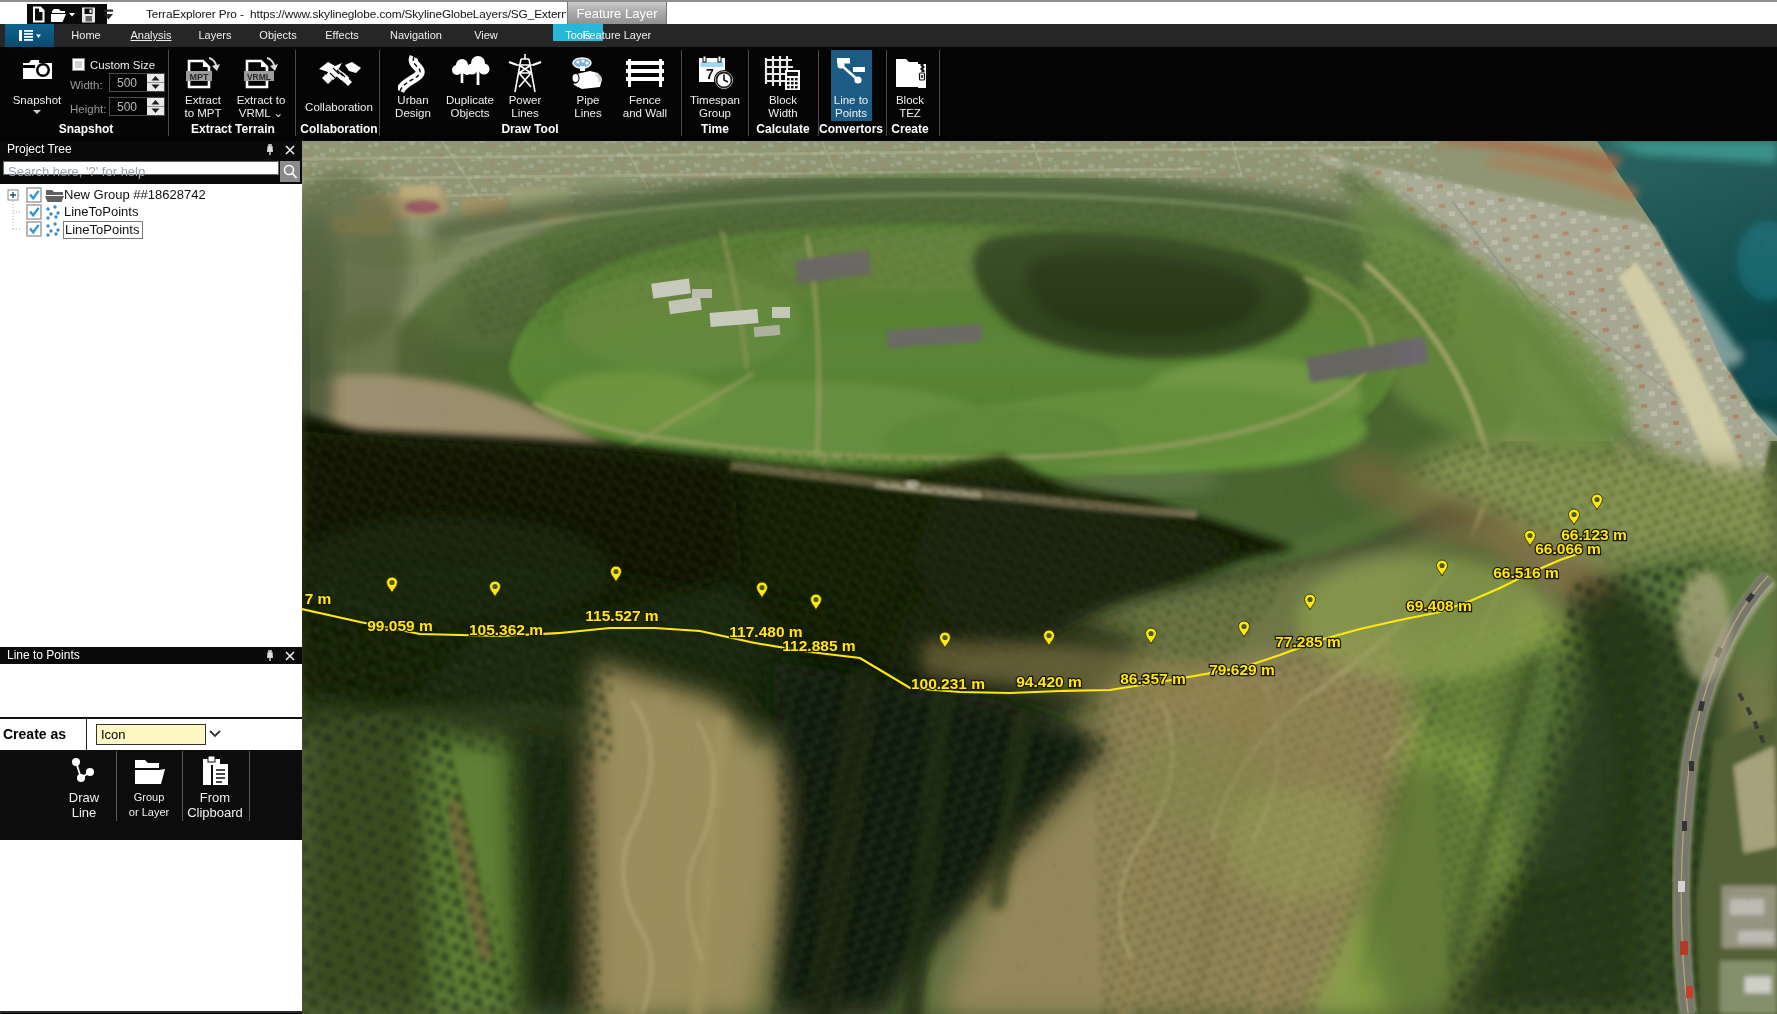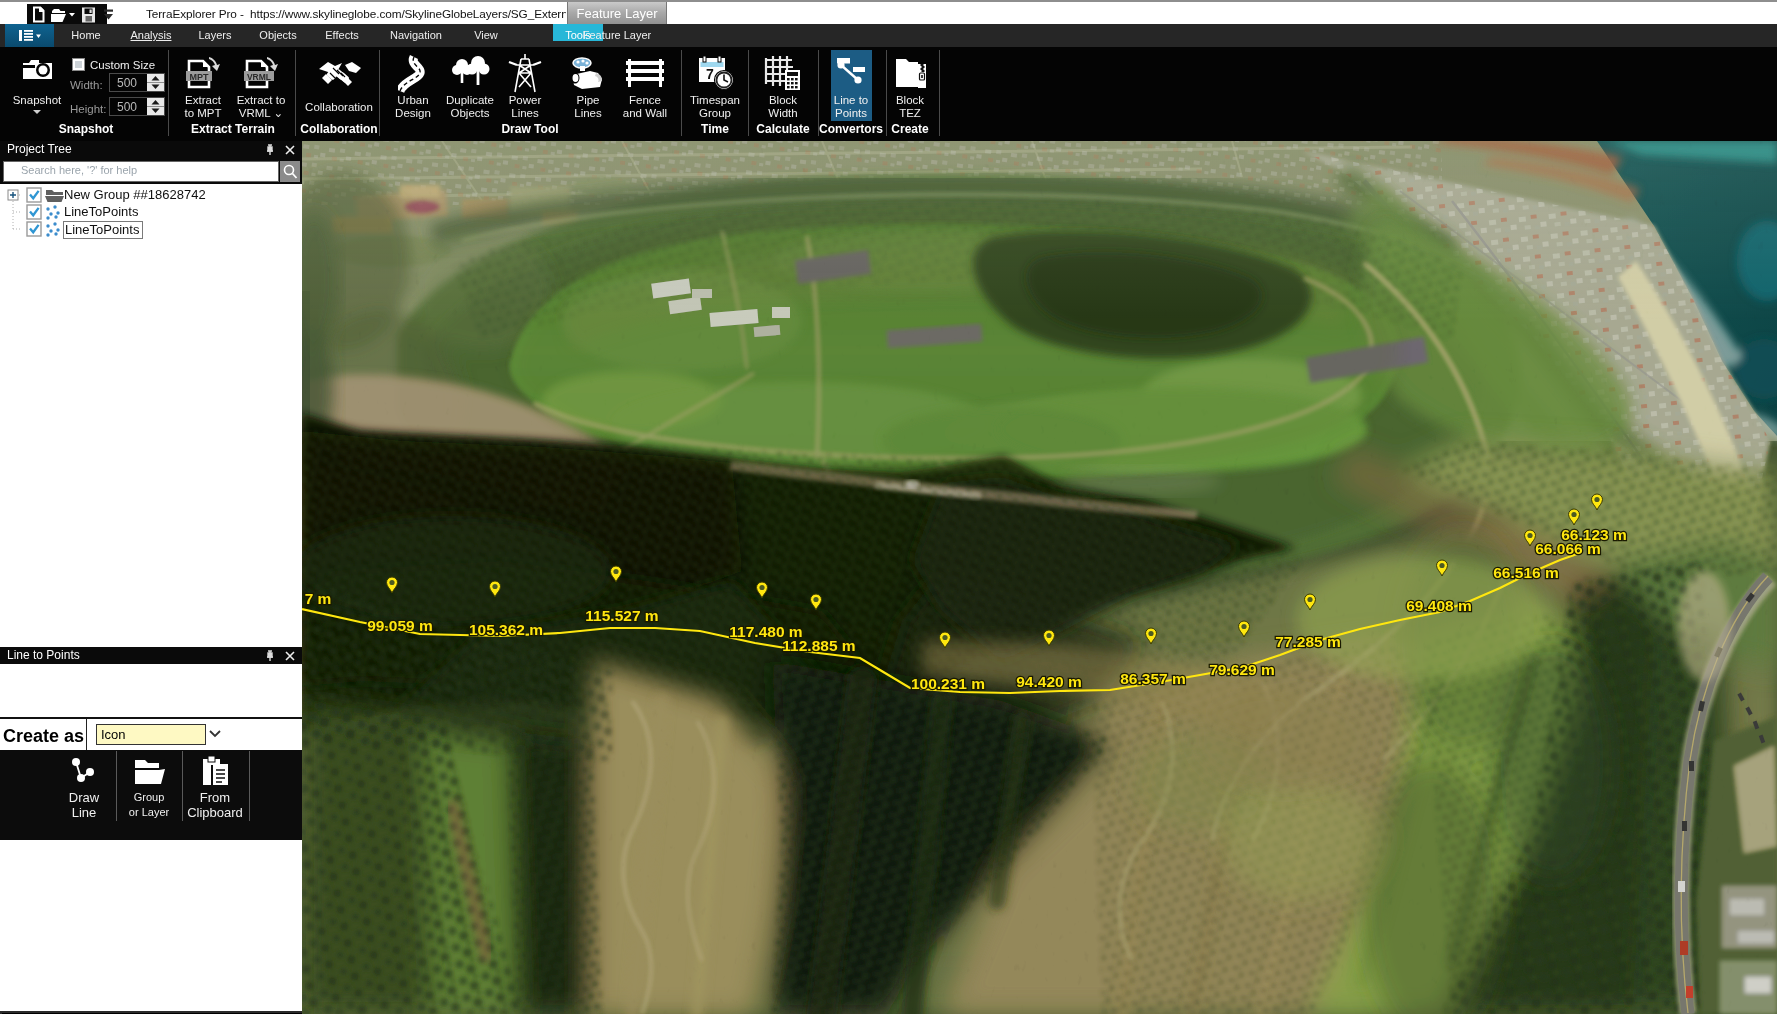--- a/index.html
+++ b/index.html
@@ -654,21 +654,21 @@
         <g stroke="#ddd" stroke-width="1.4" fill="none">
           <path d="M4 1h4M6 1v6M3 7h6M6 7v4"></path>
           <path d="M4 3h4v4h-4z" fill="#ddd"></path>
         </g>
       </svg>
     <svg class="abs" style="left:284px;top:3px" width="12" height="12" viewBox="0 0 12 12">
         <path d="M2 2l8 8M10 2l-8 8" stroke="#eee" stroke-width="1.6"></path>
       </svg>
   </div>
   <div class="abs" style="left:0;top:17px;width:302px;height:26px;background:#0a0a0a;">
-    <div class="abs" style="left:3px;top:3px;width:276px;height:21px;background:#fff;border:1px solid #666;color:#9aa4ac;font-size:11px;padding:2px 0 0 17px;">Search here, '?' for help</div>
+    <div class="abs" style="left:3px;top:3px;width:276px;height:14px;background:#fff;border:1px solid #666;color:#9aa4ac;font-size:13px;padding:2px 0 0 4px;">Search here, '?' for help</div>
     <div class="abs" style="left:280px;top:3px;width:20px;height:21px;background:#8b8b8b;">
       <svg width="20" height="21" viewBox="0 0 20 21">
           <circle cx="9" cy="9" r="4.5" fill="none" stroke="#fff" stroke-width="1.6"></circle>
           <path d="M12.5 12.5l4 4.5" stroke="#fff" stroke-width="1.8"></path>
         </svg>
     </div>
   </div>
 
   <div class="abs" style="left:0;top:43px;width:302px;height:463px;background:#fff;color:#101010;font-size:13px;">
     <svg class="abs" style="left:0;top:0" width="302" height="100" viewBox="0 0 302 100">
@@ -714,21 +714,21 @@
         <g stroke="#ddd" stroke-width="1.4" fill="none">
           <path d="M4 1h4M6 1v6M3 7h6M6 7v4"></path>
           <path d="M4 3h4v4h-4z" fill="#ddd"></path>
         </g>
       </svg>
     <svg class="abs" style="left:284px;top:3px" width="12" height="12" viewBox="0 0 12 12">
         <path d="M2 2l8 8M10 2l-8 8" stroke="#eee" stroke-width="1.6"></path>
       </svg>
   </div>
   <div class="abs" style="left:0;top:70px;width:302px;height:33px;background:#fff;border-top:2px solid #111;">
-    <div class="abs" style="left:3px;top:7px;font-size:18px;font-weight:bold;color:#000;">Create as</div>
+    <div class="abs" style="left:3px;top:7px;font-size:14px;font-weight:bold;color:#000;">Create as</div>
     <div class="abs" style="left:86px;top:0;width:1px;height:31px;background:#222;"></div>
     <div class="abs" style="left:96px;top:5px;width:110px;height:21px;background:#fef9c3;border:1.4px solid #333;">
       <div class="abs" style="left:4px;top:2px;font-size:13px;color:#000;">Icon</div>
       <svg class="abs" style="left:112px;top:5px" width="12" height="9">
           <path d="M1 1l5 5 5-5" stroke="#333" stroke-width="1.8" fill="none"></path>
         </svg>
     </div>
   </div>
   <div class="abs" style="left:0;top:103px;width:302px;height:90px;background:#0c0c0c;">
     <div class="abs" style="left:116px;top:1px;width:1px;height:70px;background:#5a5a5a;"></div>

